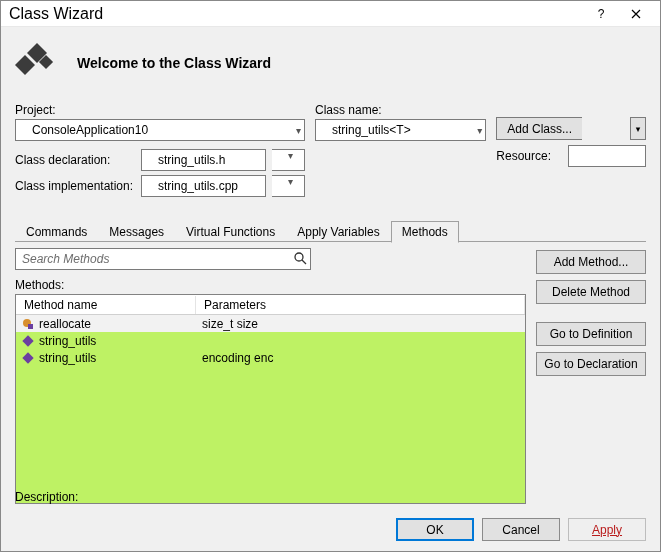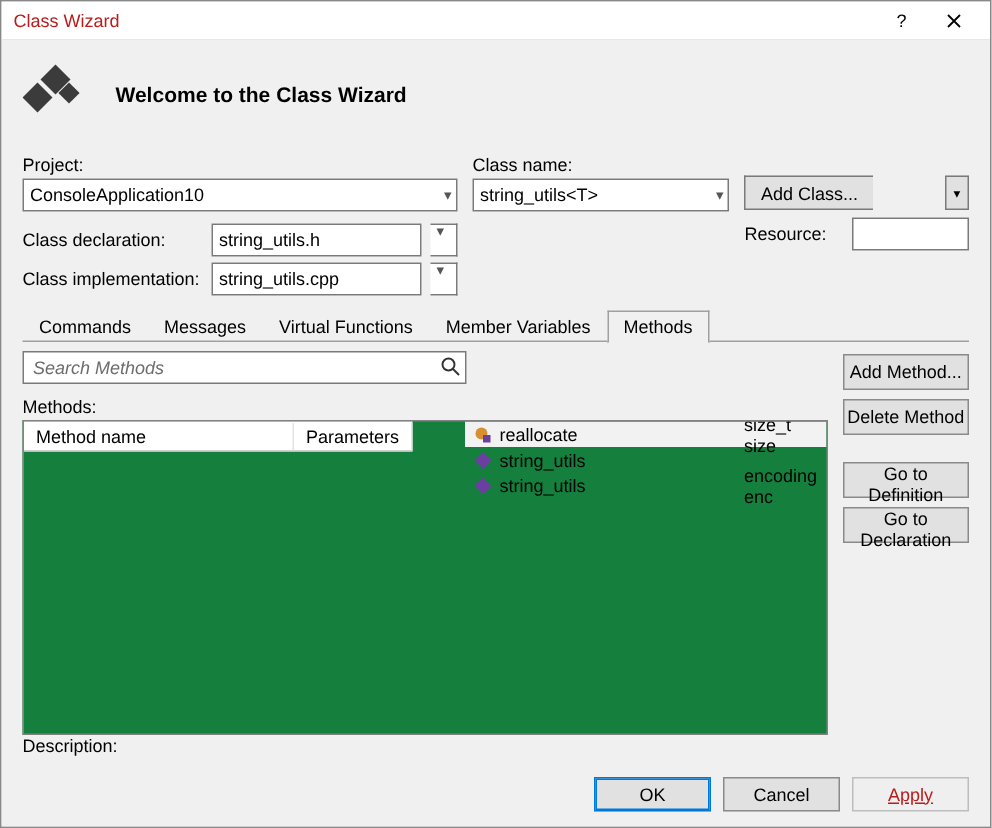--- a/index.html
+++ b/index.html
@@ -20,21 +20,21 @@
   
   .titlebar {
     height: 26px;
     background: #fff;
     display: flex;
     align-items: center;
     padding: 0 4px 0 8px;
     border-bottom: 1px solid #e8e8e8;
     flex: 0 0 auto;
   }
-  .titlebar .title { flex:1; font-size:12px; color:#b91c1c; }
+  .titlebar .title { flex:1; font-size:16px; color:#000000; }
   .titlebar .btn {
     width: 40px; height: 26px;
     display:flex; align-items:center; justify-content:center;
     color:#000;
     font-family: "Segoe UI Symbol", sans-serif;
   }
   .titlebar .btn.help { width:30px; font-size:12px; }
   .titlebar .btn.close { font-size:12px; }
 
   
@@ -71,21 +71,21 @@
   }
   .field-col { display:flex; flex-direction:column; gap:2px; }
   .label { font-size:12px; color:#000; margin-bottom:0px; }
   .inline-row { display:flex; align-items:center; gap:6px; }
   .inline-row .label2 { width:120px; font-size:12px; }
   .select, .textinput {
     height:22px;
     border:1px solid #7a7a7a;
     background:#fff;
     font-size:12px;
-    padding:0 4px;
+    padding:0 16px;
     display:flex;
     align-items:center;
     position:relative;
   }
   .select .arrow {
     position:absolute; right:3px; top:50%; transform:translateY(-50%);
     font-size:10px; color:#555;
   }
   .split-btn {
     display:flex;
@@ -97,21 +97,21 @@
     border:1px solid #7a7a7a;
     background:#e1e1e1;
     display:flex; align-items:center; justify-content:center;
     font-size:12px;
   }
   .split-btn .main { padding:0 10px; border-right:none; }
   .split-btn .drop { width:16px; font-size:9px; }
 
   
   .tabs {
-    margin-top:10px;
+    margin-top:24px;
     display:flex;
     align-items:flex-end;
     position:relative;
   }
   .tabs::after{
     content:"";
     position:absolute;
     left:0; right:0; bottom:0;
     border-bottom:1px solid #a0a0a0;
     z-index:0;
@@ -165,27 +165,26 @@
     min-height:0;
   }
   .methods-left {
     flex:1;
     display:flex;
     flex-direction:column;
     min-height:0;
   }
   .grid {
     border:1px solid #828282;
-    background:#15803d;
+    background:#bef264;
     flex:1;
     display:flex;
-    flex-direction:row;
+    flex-direction:column;
     font-size:12px;
     min-height:210px;
-    gap:35px;
   }
   .grid-header {
     display:flex;
     background:#fff;
     border-bottom:1px solid #d0d0d0;
     height:20px;
     align-items:center;
     flex:0 0 auto;
   }
   .grid-header .col {
@@ -335,21 +334,21 @@
       </div>
     </div>
     <div></div>
 
   </div>
 
   <div class="tabs">
     <div class="tab">Commands</div>
     <div class="tab">Messages</div>
     <div class="tab">Virtual Functions</div>
-    <div class="tab">Member Variables</div>
+    <div class="tab">Apply Variables</div>
     <div class="tab active">Methods</div>
   </div>
 
   <div class="searchwrap">
     <input class="search" type="text" placeholder="Search Methods" style="">
     <svg class="mag" viewBox="0 0 14 14">
       <circle cx="6" cy="6" r="4" stroke="#333" stroke-width="1.3" fill="none"></circle>
       <line x1="9" y1="9" x2="13" y2="13" stroke="#333" stroke-width="1.3"></line>
     </svg>
   </div>

